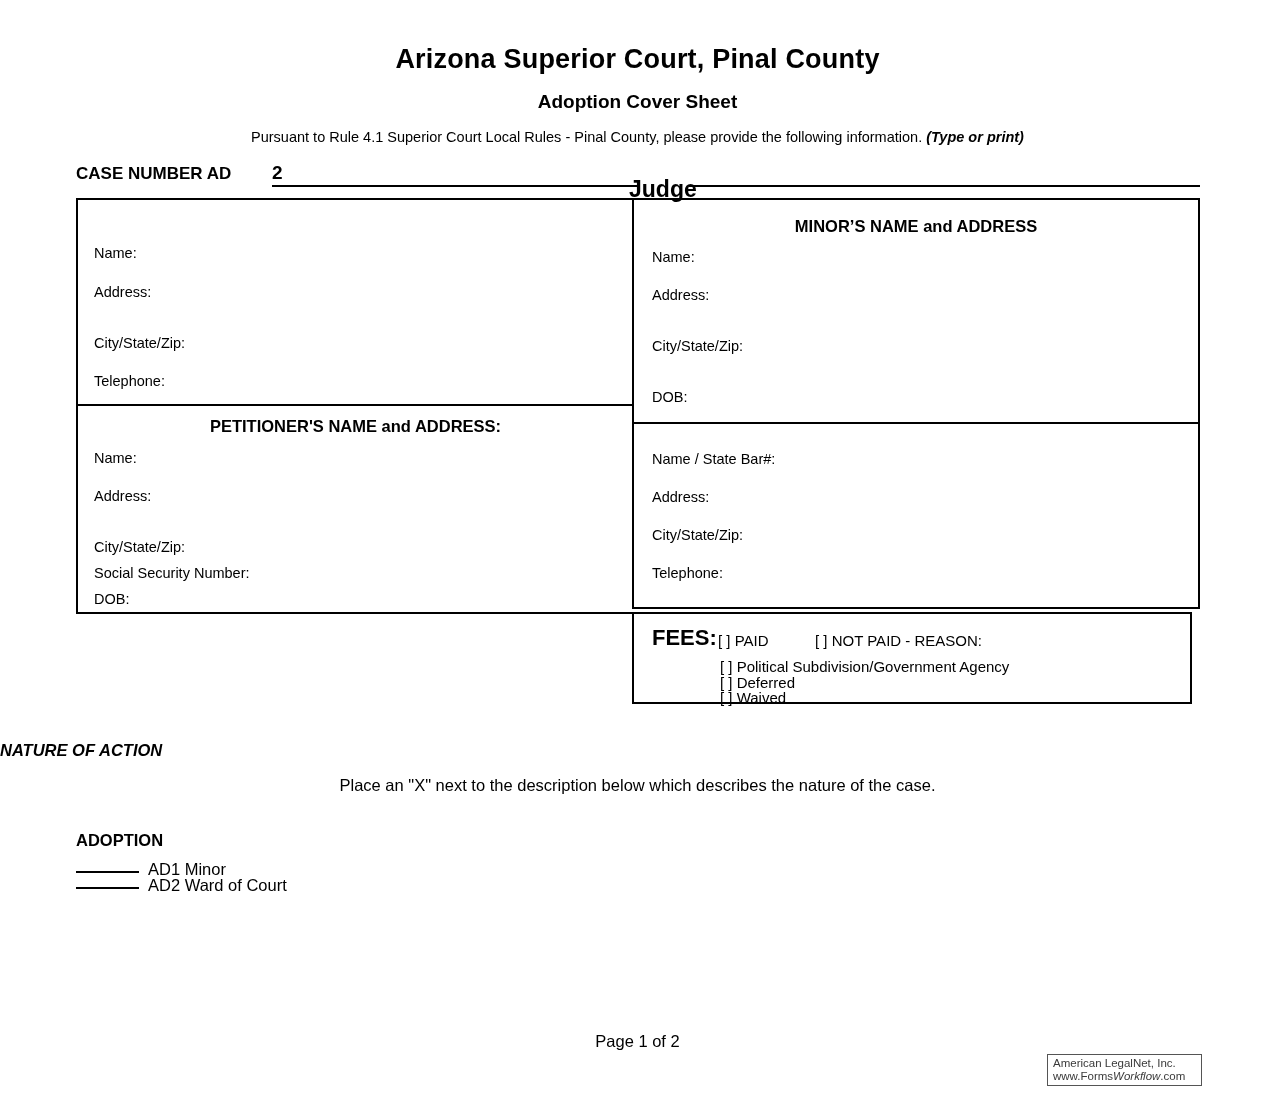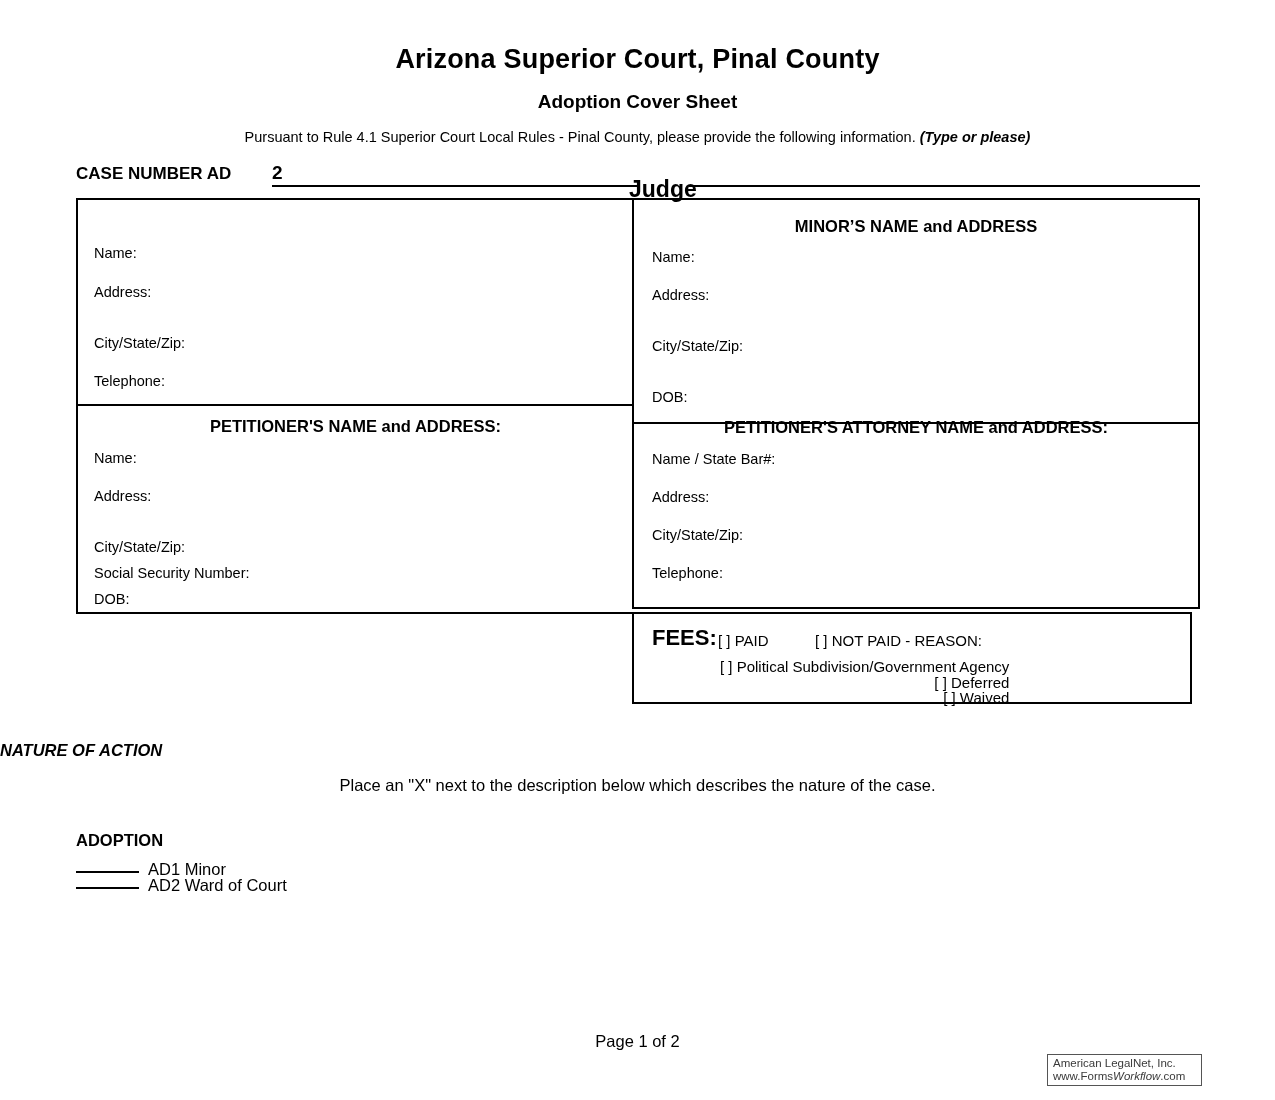--- a/index.html
+++ b/index.html
@@ -128,21 +128,20 @@
     left: 556px; top: 209px;
     width: 568px; height: 202px;
     border-left: 2.5px solid #000;
     border-right: 2.5px solid #000;
     border-bottom: 2.5px solid #000;
   }
   .cell-fees {
     left: 556px; top: 414px;
     width: 560px; height: 92px;
     border: 2.5px solid #000;
-    text-align: right;
   }
 
   .box-title {
     text-align: center;
     font-size: 16.5px;
     font-weight: bold;
     margin-top: 13px;
   }
   .cell-minor .box-title { margin-top: 17px; }
   .cell-pet .box-title  { margin-top: 12px; }
@@ -269,21 +268,21 @@
 </style>
 </head>
 <body>
 
 <div class="page">
 
   <div class="title-main">Arizona Superior Court, Pinal County</div>
   <div class="title-sub">Adoption Cover Sheet</div>
   <div class="instruction">
     <span>Pursuant to Rule 4.1 Superior Court Local Rules - Pinal County, please provide the following information.</span>
-    <span class="ital">(Type or please)</span>
+    <span class="ital">(Type or print)</span>
   </div>
 
   <div class="caseline">
     <span class="case-label">CASE NUMBER AD</span>
     <span class="case-value">2</span>
     <span class="case-rule"></span>
     <span class="judge-label">Judge</span>
     <span class="judge-rule"></span>
   </div>
 
@@ -307,21 +306,20 @@
     <div class="cell cell-pet">
       <div class="box-title">PETITIONER'S NAME and ADDRESS:</div>
       <span class="fld f1">Name:</span>
       <span class="fld f2">Address:</span>
       <span class="fld f3">City/State/Zip:</span>
       <span class="fld f4">Social Security Number:</span>
       <span class="fld f5">DOB:</span>
     </div>
 
     <div class="cell cell-atty">
-      <div class="box-title">PETITIONER'S ATTORNEY NAME and ADDRESS:</div>
       <span class="fld f1">Name / State Bar#:</span>
       <span class="fld f2">Address:</span>
       <span class="fld f3">City/State/Zip:</span>
       <span class="fld f4">Telephone:</span>
     </div>
 
     <div class="cell cell-fees">
       <span class="fees-label">FEES:</span>
       <span class="fees-paid">[  ] PAID</span>
       <span class="fees-notpaid">[  ] NOT PAID - REASON:</span>

